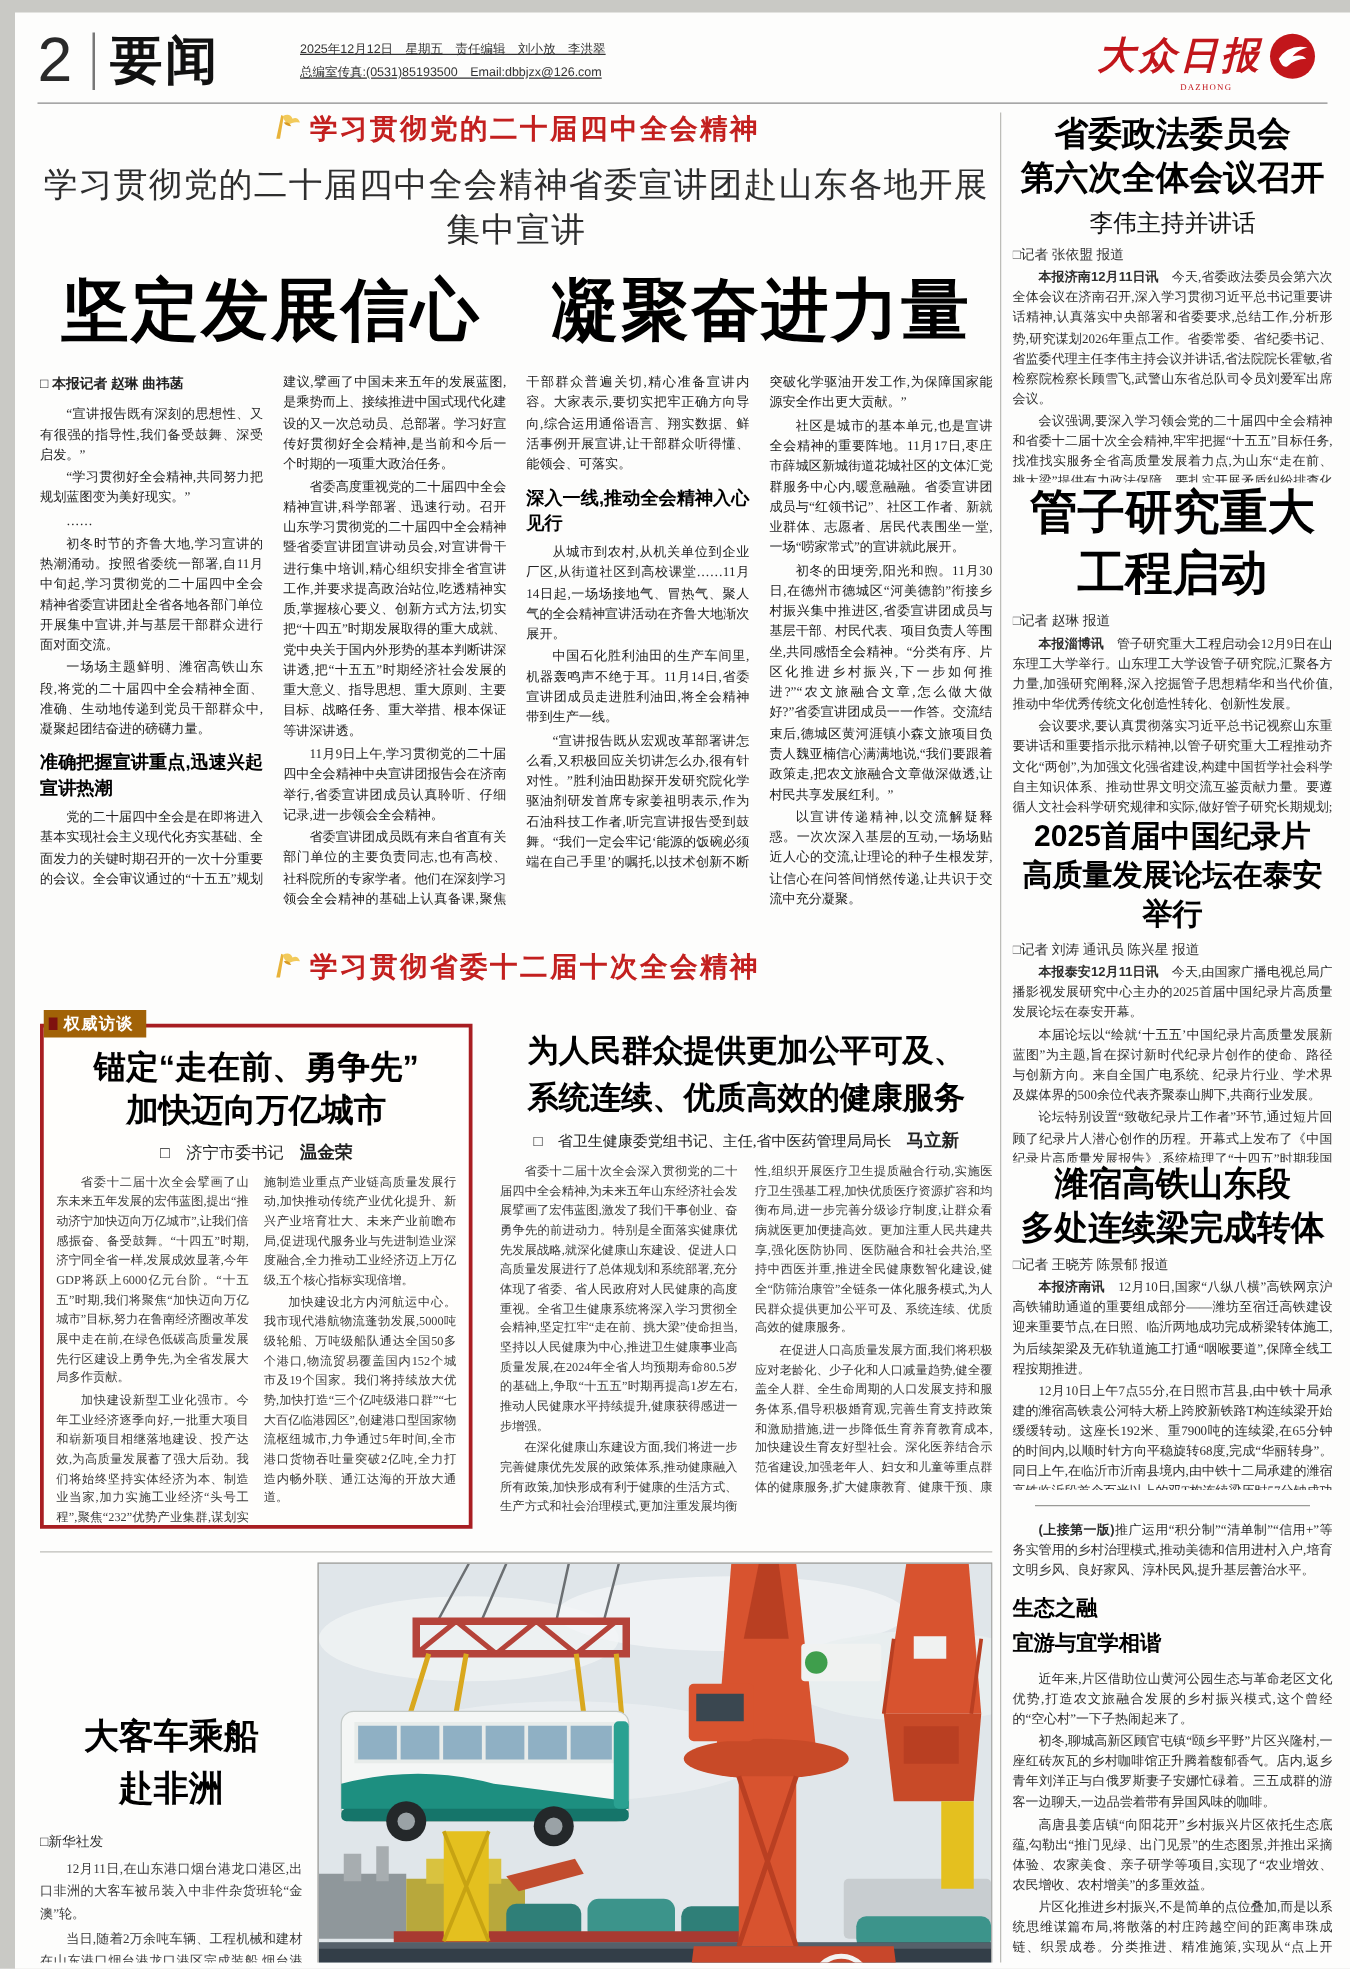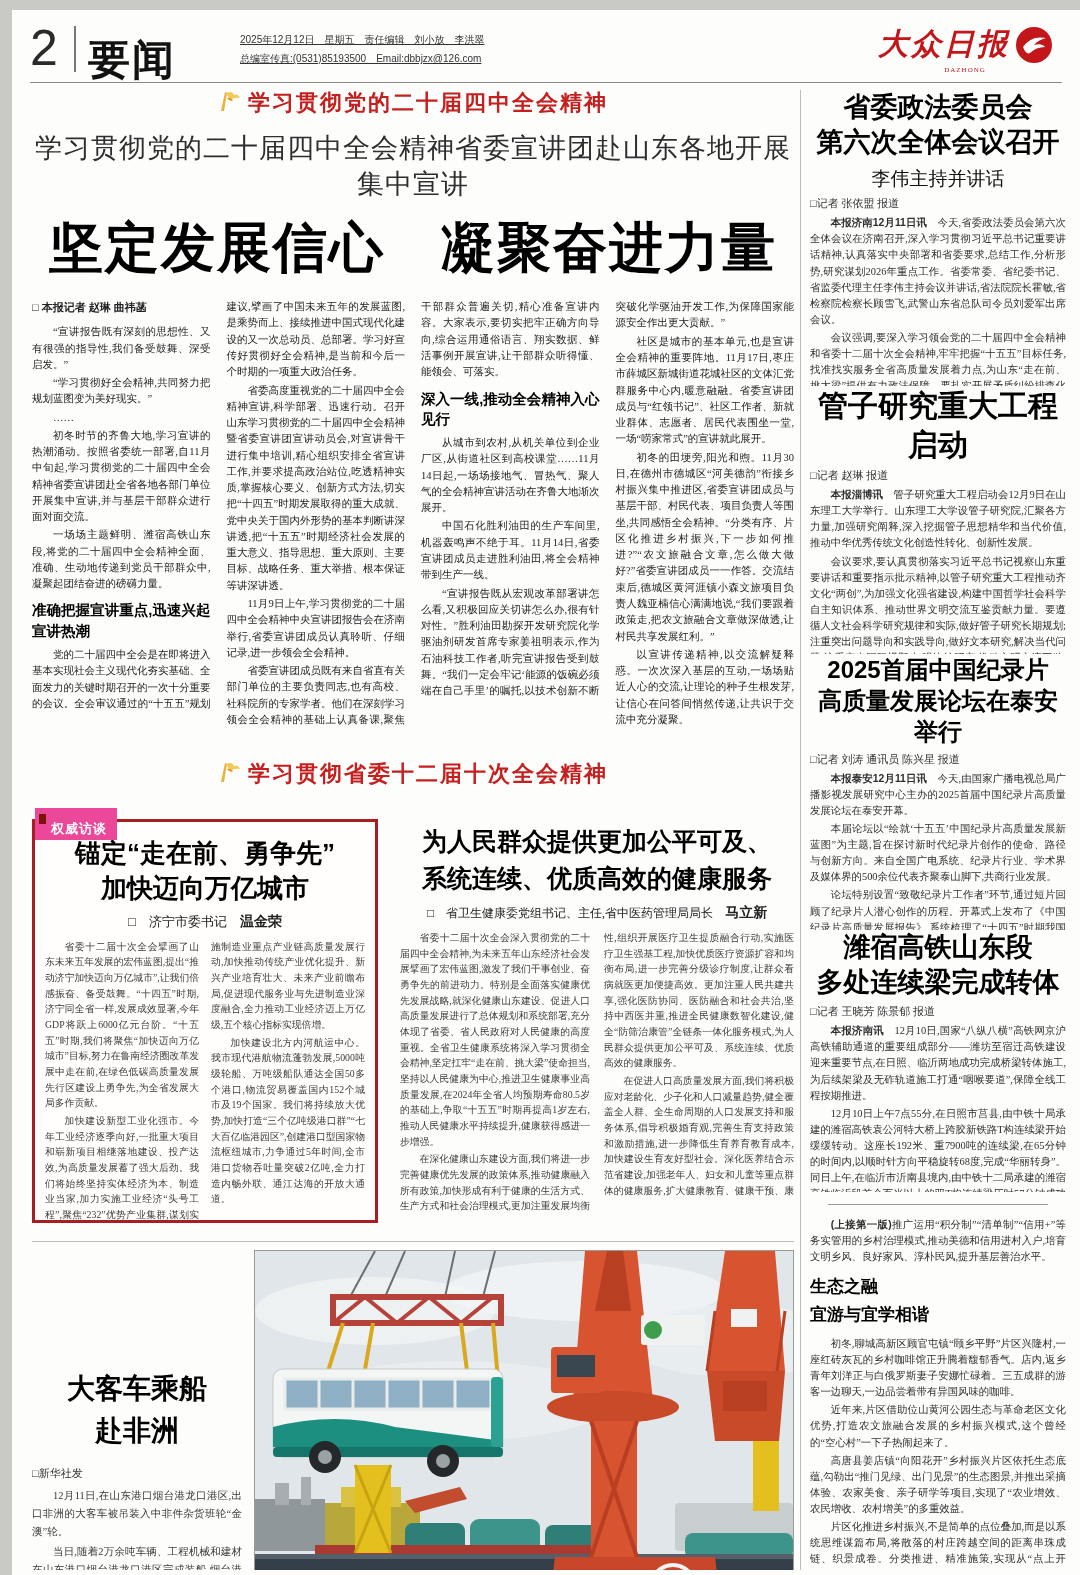--- a/index.html
+++ b/index.html
@@ -5,21 +5,21 @@
   html,body{margin:0;padding:0;}
   body{width:1080px;height:1575px;background:#c9c9c5;position:relative;overflow:hidden;
        font-family:"Liberation Serif","DejaVu Serif",serif;color:#222;}
   .sheet{position:absolute;left:12px;top:10px;width:1068px;height:1565px;background:#fdfdfc;}
   .sans{font-family:"Liberation Sans","DejaVu Sans",sans-serif;}
 
   
   .hdr{position:absolute;left:18px;top:8px;width:1030px;height:62px;}
   .pagenum{position:absolute;left:0;top:0;font-size:50px;font-weight:400;color:#2a2a2a;line-height:60px;}
   .hdr-div{position:absolute;left:44px;top:8px;width:2px;height:46px;background:#777;}
-  .section-name{position:absolute;left:58px;top:12px;font-size:42px;font-weight:bold;color:#111;line-height:60px;letter-spacing:2px;}
+  .section-name{position:absolute;left:58px;top:0;font-size:42px;font-weight:bold;color:#111;line-height:60px;letter-spacing:2px;}
   .hdr-info{position:absolute;left:210px;top:12px;font-size:10px;color:#333;line-height:1.9;text-decoration:underline;}
   .masthead{position:absolute;right:8px;top:6px;text-align:center;}
   .masthead-name{display:inline-block;font-size:30px;color:#c2161b;font-weight:bold;font-style:italic;letter-spacing:3px;vertical-align:middle;}
   .masthead-logo{display:inline-block;width:36px;height:36px;border-radius:50%;background:#c2161b;position:relative;vertical-align:middle;margin-left:6px;}
   .masthead-logo svg{position:absolute;left:0;top:0;}
   .masthead-en{font-size:7px;color:#c2161b;letter-spacing:1px;margin-top:1px;}
   .hdr-rule{position:absolute;left:18px;top:72px;width:1032px;height:1px;background:#8a8a8a;}
 
   
   .left-region{position:absolute;left:20px;top:78px;width:762px;height:1482px;overflow:hidden;}
@@ -36,22 +36,22 @@
   
   .lead-body{margin-top:14px;height:452px;column-count:4;column-gap:16px;overflow:hidden;
              font-size:10.5px;line-height:1.55;text-align:justify;color:#222;}
   .lead-body p{margin:0 0 2px;text-indent:2em;}
   .lead-body p.byline-inline{text-indent:0;text-align:left;font-weight:bold;margin:0 0 8px;font-family:"Liberation Sans",sans-serif;font-size:11px;}
   .lead-body h4{font-family:"Liberation Sans",sans-serif;font-size:14.5px;color:#000;margin:8px 0 6px;line-height:1.4;text-indent:0;}
 
   .banner2-wrap{margin-top:8px;}
 
   
-  .tag{position:absolute;left:0;top:-14px;background:#ec4899;color:#fff;font-size:13px;font-weight:bold;
-       padding:12px 10px 2px 16px;letter-spacing:1px;font-family:"Liberation Sans",sans-serif;}
+  .tag{position:absolute;left:0;top:-14px;background:#a16207;color:#fff;font-size:13px;font-weight:bold;
+       padding:2px 10px 2px 16px;letter-spacing:1px;font-family:"Liberation Sans",sans-serif;}
   .tag:before{content:"";position:absolute;left:4px;top:6px;width:7px;height:10px;background:#7e120f;}
   .row2{position:relative;margin-top:30px;height:412px;}
   .redbox{position:absolute;left:0;top:0;width:346px;height:404px;border:3px solid #a81e22;padding:6px 10px;box-sizing:border-box;background:#fffefc;}
   .redbox h2{text-align:center;font-size:26px;line-height:1.35;margin:8px 0 6px;color:#000;}
   .small-byline{text-align:center;font-size:13px;color:#222;margin:2px 0 8px;}
   .small-byline b{font-size:14px;}
   .box-body{height:290px;column-count:2;column-gap:12px;overflow:hidden;font-size:9.8px;line-height:1.6;text-align:justify;color:#3a3a3a;}
   .box-body p{margin:0 0 2px;text-indent:2em;}
 
   .health{position:absolute;left:368px;top:0;width:394px;height:410px;}
@@ -73,21 +73,21 @@
 
   
   .r-art{overflow:hidden;}
   .r-art h2{text-align:center;font-weight:bold;color:#000;margin:0;line-height:1.3;}
   .r-art .sub{text-align:center;font-size:19px;color:#111;margin:6px 0 4px;}
   .r-byline{font-size:11px;color:#333;margin:4px 0 4px;}
   .r-body{font-size:10.4px;line-height:1.55;text-align:justify;color:#2e2e2e;}
   .r-body p{margin:0 0 2px;text-indent:2em;}
   .r-body b.datel{font-family:"Liberation Sans",sans-serif;}
   .a1 h2{font-size:27px;}
-  .a2 h2{font-size:30px;}
+  .a2 h2{font-size:38px;}
   .a3 h2{font-size:24px;}
   .a4 h2{font-size:27px;}
   .r-rule{height:1px;background:#9a9a96;margin:12px 18px;}
   .cont-body{font-size:10.4px;line-height:1.55;text-align:justify;color:#2e2e2e;}
   .cont-body p{margin:0 0 2px;text-indent:2em;}
   .cont-lead b{font-family:"Liberation Sans",sans-serif;}
   .eco-head{text-align:left;font-weight:bold;font-size:17px;color:#000;line-height:1.6;margin:8px 0;}
 </style>
 </head>
 <body>
@@ -343,21 +343,21 @@
 
     <div class="r-rule"></div>
 
     <div class="cont-body">
       <p class="cont-lead"><b>(上接第一版)</b><span>推广运用“积分制”“清单制”“信用+”等务实管用的乡村治理模式,推动美德和信用进村入户,培育文明乡风、良好家风、淳朴民风,提升基层善治水平。</span></p>
       <div class="eco-head sans">
         <span>生态之融</span><br>
         <span>宜游与宜学相谐</span>
       </div>
       <div>
+          <p>近年来,片区借助位山黄河公园生态与革命老区文化优势,打造农文旅融合发展的乡村振兴模式,这个曾经的“空心村”一下子热闹起来了。</p>
           <p>初冬,聊城高新区顾官屯镇“颐乡平野”片区兴隆村,一座红砖灰瓦的乡村咖啡馆正升腾着馥郁香气。店内,返乡青年刘洋正与白俄罗斯妻子安娜忙碌着。三五成群的游客一边聊天,一边品尝着带有异国风味的咖啡。</p>
-          <p>近年来,片区借助位山黄河公园生态与革命老区文化优势,打造农文旅融合发展的乡村振兴模式,这个曾经的“空心村”一下子热闹起来了。</p>
           <p>高唐县姜店镇“向阳花开”乡村振兴片区依托生态底蕴,勾勒出“推门见绿、出门见景”的生态图景,并推出采摘体验、农家美食、亲子研学等项目,实现了“农业增效、农民增收、农村增美”的多重效益。</p>
           <p>片区化推进乡村振兴,不是简单的点位叠加,而是以系统思维谋篇布局,将散落的村庄跨越空间的距离串珠成链、织景成卷。分类推进、精准施策,实现从“点上开花”到“线上成景”,再到“面上布局”的精彩蝶变。</p>
         </div>
     </div>
   </div>
 
 </div>
 
 </body></html>

